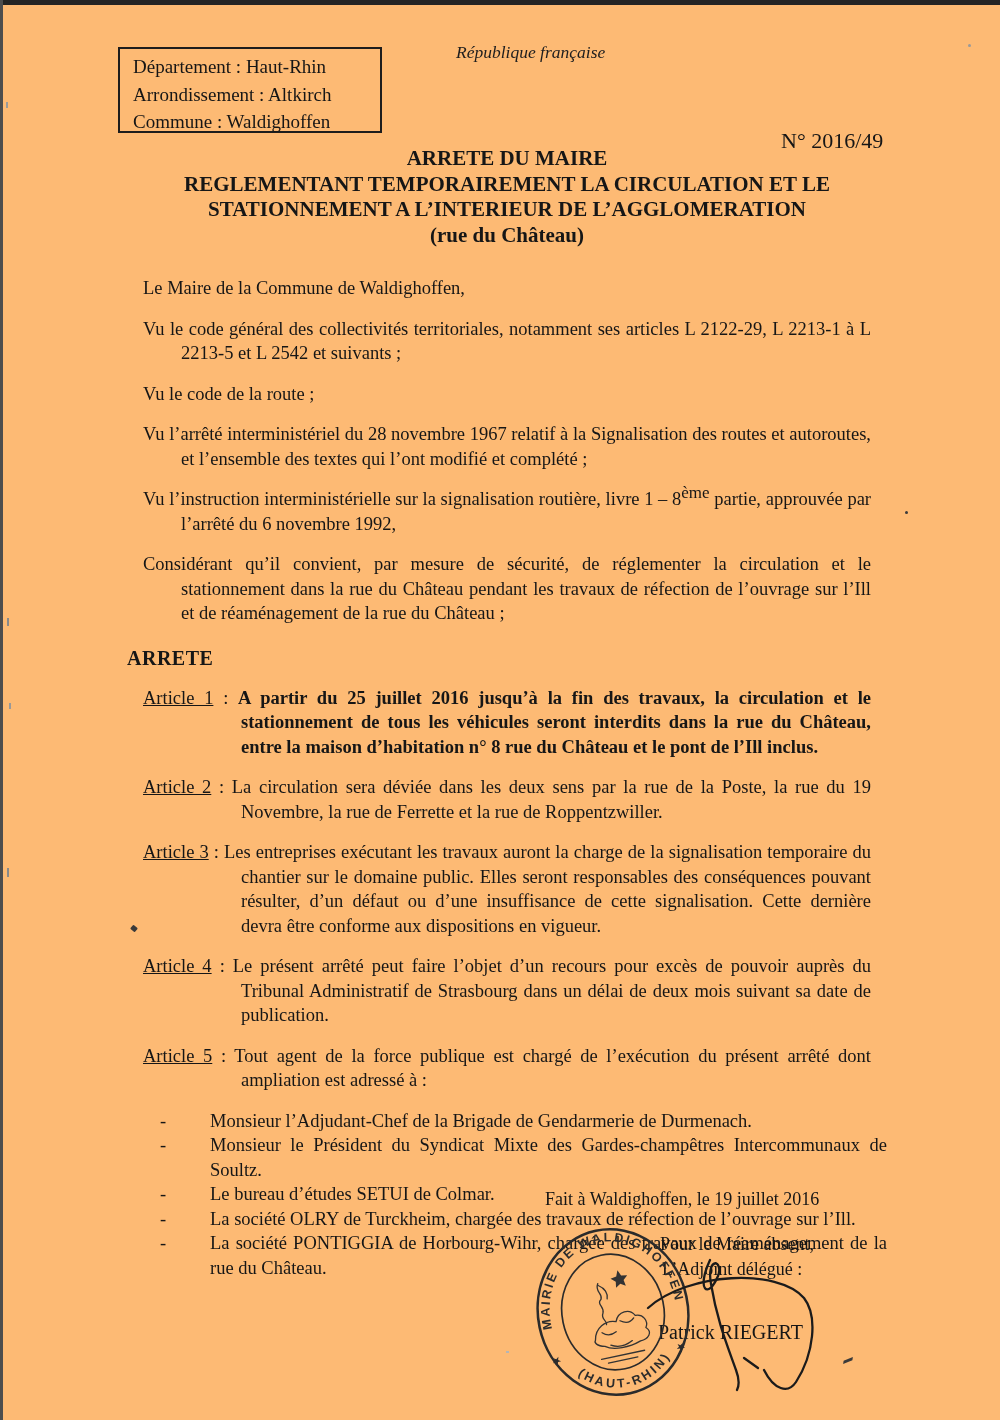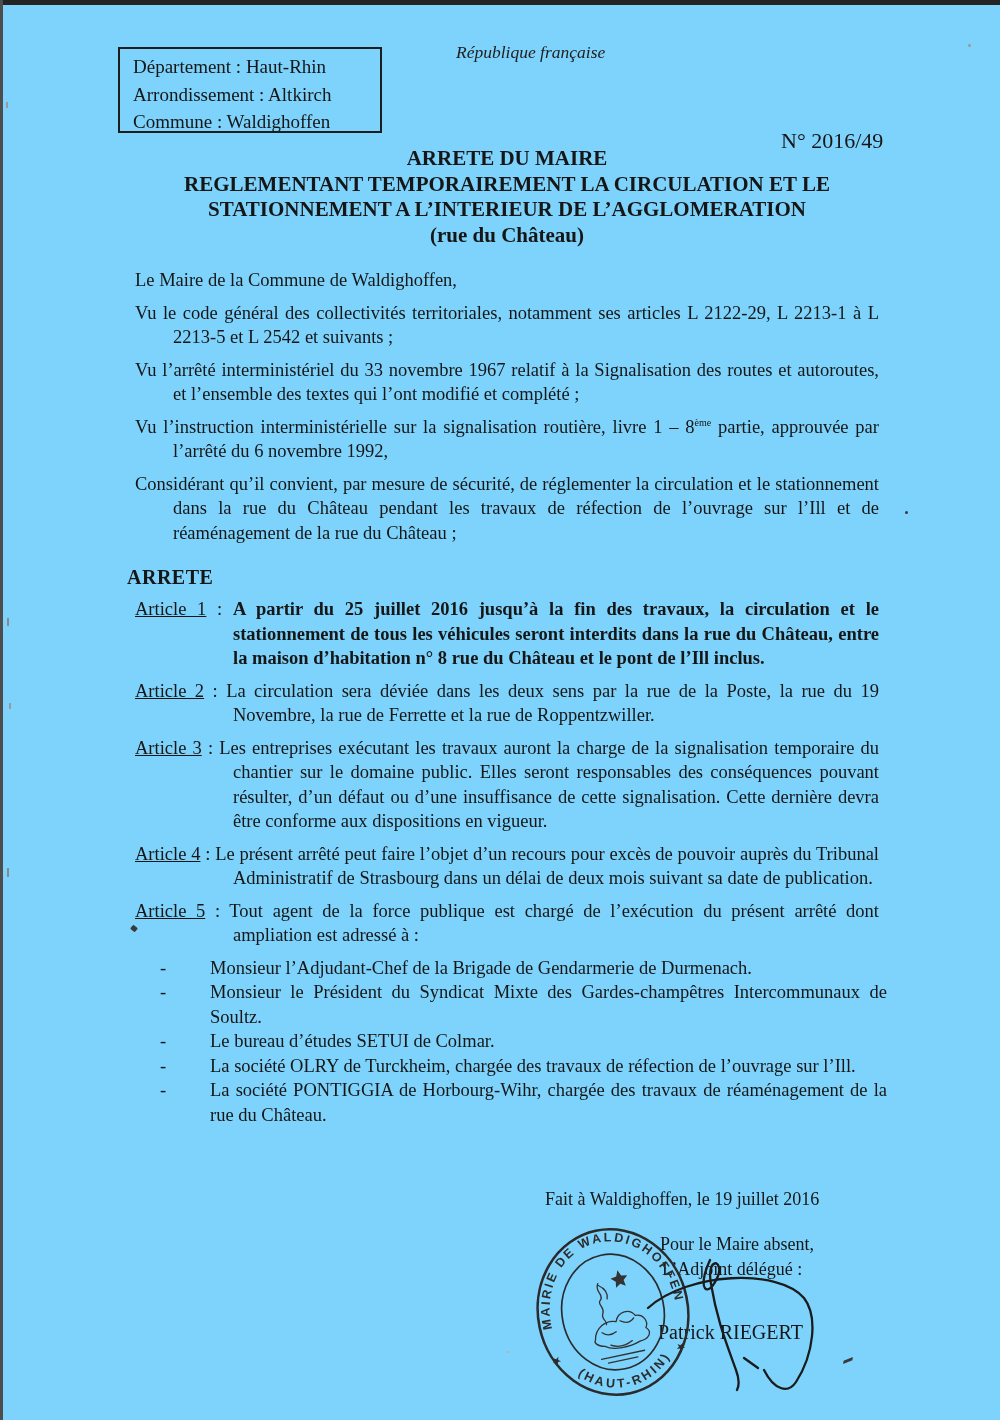--- a/index.html
+++ b/index.html
@@ -1,17 +1,17 @@
 <!DOCTYPE html>
 <html><head>
 <meta charset="utf-8">
 <style>
   html,body { margin:0; padding:0; }
   body { width:1000px; height:1420px; background:#e9e9e9; font-family:"Liberation Serif", serif; }
-  .page { position:relative; width:1000px; height:1420px; background:#7dd3fc; overflow:hidden; color:#161616; }
+  .page { position:relative; width:1000px; height:1420px; background:#fdba74; overflow:hidden; color:#161616; }
 
   
   .scan-top  { position:absolute; top:0; left:0; width:1000px; height:5px; background:#242424; }
   .scan-left { position:absolute; top:0; left:0; width:3px; height:1420px; background:#4d4d4d; }
   .speck { position:absolute; background:#3a3a3a; }
   .s1 { left:905px; top:511px; width:3px; height:3px; border-radius:50%; }
   .s2 { left:131px; top:926px; width:6px; height:5px; border-radius:1px; transform:rotate(40deg); }
   .s3 { left:843px; top:1359px; width:10px; height:3px; transform:rotate(-22deg) skewX(-30deg); }
   .s4 { left:968px; top:44px; width:3px; height:3px; background:#9a9a9a; border-radius:50%; }
   .s5 { left:506px; top:1351px; width:3px; height:2px; background:#b5b5b5; }
@@ -25,23 +25,23 @@
                 box-sizing:border-box; padding:4px 0 0 13px; font-size:19px; line-height:27.5px; }
   .republique { position:absolute; left:456px; top:42px; font-style:italic; font-size:17.5px; color:#1e1e1e; }
   .doc-number { position:absolute; left:781px; top:92px; font-size:22px;margin-top:36px; }
 
   
   .title-block { position:absolute; left:127px; top:146px; width:760px; text-align:center;
                  font-weight:bold; font-size:21px; line-height:25.5px; }
 
   
   .doc-body { position:absolute; left:127px; top:260px; width:760px; font-size:18.5px; line-height:24.5px; }
-  .doc-body p { margin:8px; }
+  .doc-body p { margin:16px; }
   .hang { padding-left:38px; text-indent:-38px; text-align:justify; }
-  .doc-body sup { font-size:10px; line-height:0; vertical-align:7px; }
+  .doc-body sup { font-size:17px; line-height:0; vertical-align:7px; }
   .arrete-head { text-align:left; font-weight:bold; font-size:20px; letter-spacing:.5px; margin:20px 0 0; line-height:24px; }
   .article { padding-left:98px; text-indent:-98px; text-align:justify; margin-top:21px; }
   .alabel { text-decoration:underline; }
   .bold { font-weight:bold; }
   .recipients { margin-left:33px; margin-top:0; }
   .recipient { display:flex; }
   .recipient .dash { width:14px; flex:none; }
   .recipient .rtext { flex:1; text-align:justify;margin-left:36px; }
 
   
@@ -96,21 +96,22 @@
   <div class="title-block">
     <div>ARRETE DU MAIRE</div>
     <div>REGLEMENTANT TEMPORAIREMENT LA CIRCULATION ET LE</div>
     <div>STATIONNEMENT A L’INTERIEUR DE L’AGGLOMERATION</div>
     <div>(rue du Château)</div>
   </div>
 
   <div class="doc-body">
     <p>Le Maire de la Commune de Waldighoffen,</p>
     <p class="hang">Vu le code général des collectivités territoriales, notamment ses articles L 2122-29, L 2213-1 à L 2213-5 et L 2542 et suivants ;</p>
-    <p class="hang">Vu l’arrêté interministériel du 33 novembre 1967 relatif à la Signalisation des routes et autoroutes, et l’ensemble des textes qui l’ont modifié et complété ;</p>
+    <p>Vu le code de la route ;</p>
+    <p class="hang">Vu l’arrêté interministériel du 28 novembre 1967 relatif à la Signalisation des routes et autoroutes, et l’ensemble des textes qui l’ont modifié et complété ;</p>
     <p class="hang"><span>Vu l’instruction interministérielle sur la signalisation routière, livre 1 – 8</span><sup>ème</sup><span> partie, approuvée par l’arrêté du 6 novembre 1992,</span></p>
     <p class="hang">Considérant qu’il convient, par mesure de sécurité, de réglementer la circulation et le stationnement dans la rue du Château pendant les travaux de réfection de l’ouvrage sur l’Ill et de réaménagement de la rue du Château ;</p>
 
     <div class="arrete-head">ARRETE</div>
 
     <p class="article"><span class="alabel">Article 1</span><span> : </span><span class="bold">A partir du 25 juillet 2016 jusqu’à la fin des travaux, la circulation et le stationnement de tous les véhicules seront interdits dans la rue du Château, entre la maison d’habitation n° 8 rue du Château et le pont de l’Ill inclus.</span></p>
     <p class="article"><span class="alabel">Article 2</span><span> : </span><span>La circulation sera déviée dans les deux sens par la rue de la Poste, la rue du 19 Novembre, la rue de Ferrette et la rue de Roppentzwiller.</span></p>
     <p class="article"><span class="alabel">Article 3</span><span> : </span><span>Les entreprises exécutant les travaux auront la charge de la signalisation temporaire du chantier sur le domaine public. Elles seront responsables des conséquences pouvant résulter, d’un défaut ou d’une insuffisance de cette signalisation. Cette dernière devra être conforme aux dispositions en vigueur.</span></p>
     <p class="article"><span class="alabel">Article 4</span><span> : </span><span>Le présent arrêté peut faire l’objet d’un recours pour excès de pouvoir auprès du Tribunal Administratif de Strasbourg dans un délai de deux mois suivant sa date de publication.</span></p>
     <p class="article"><span class="alabel">Article 5</span><span> : </span><span>Tout agent de la force publique est chargé de l’exécution du présent arrêté dont ampliation est adressé à :</span></p>

